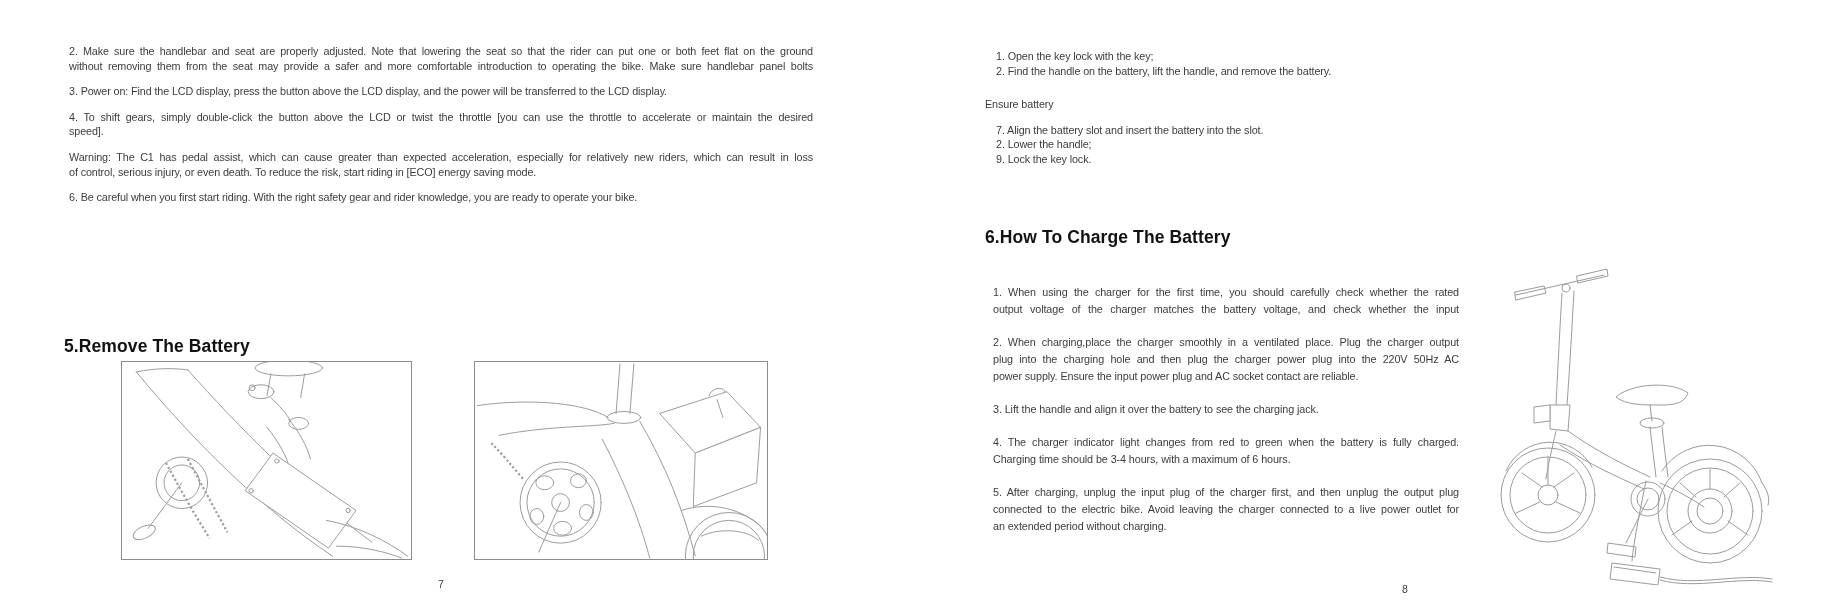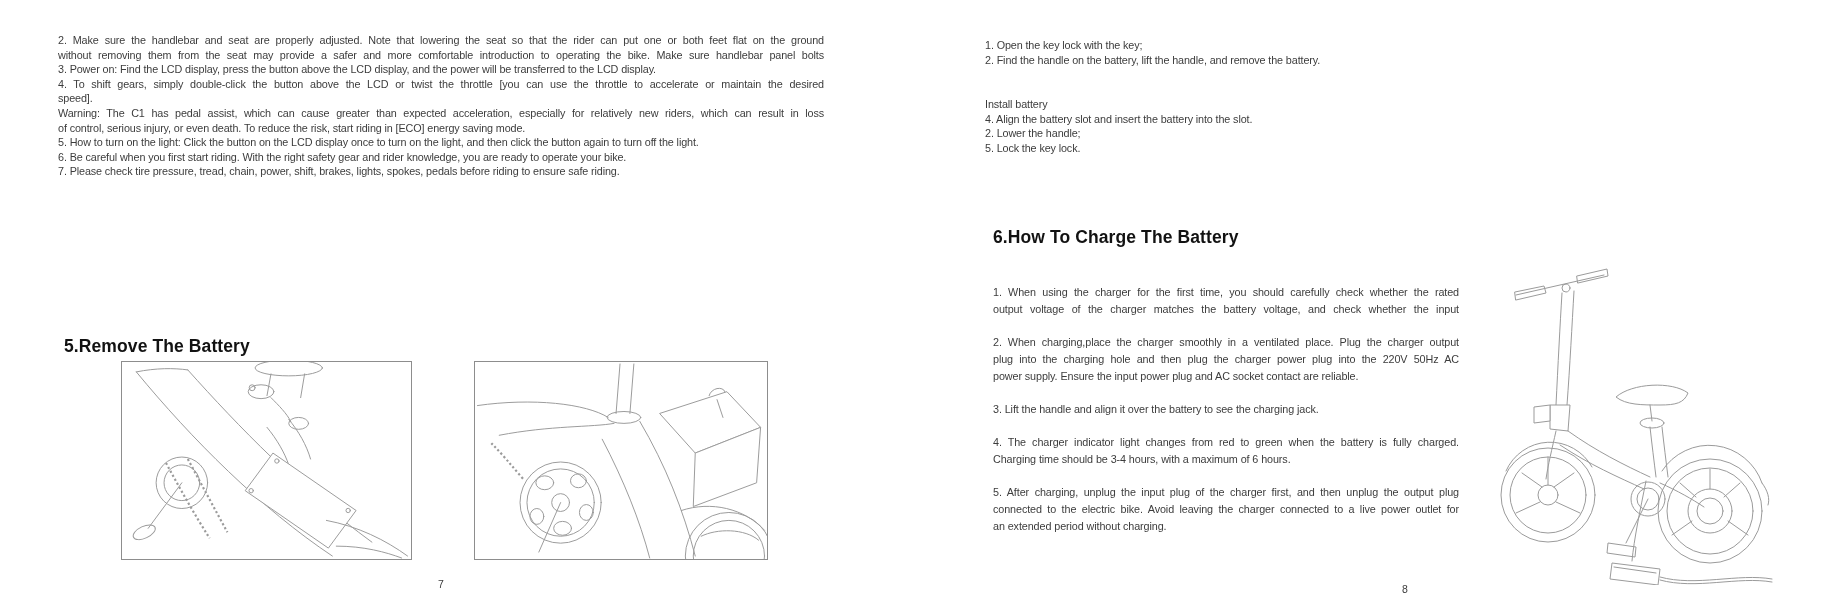--- a/index.html
+++ b/index.html
@@ -3,21 +3,21 @@
 <meta charset="utf-8">
 <style>
   html,body{margin:0;padding:0;background:#ffffff;}
   #canvas{
     position:relative;width:1831px;height:600px;background:#ffffff;overflow:hidden;
     font-family:"Liberation Sans",sans-serif;color:#3a3a3a;
   }
   .abs{position:absolute;}
   
   .body-col{font-size:10.8px;letter-spacing:-0.12px;line-height:14.6px;color:#3c3c3c;}
-  .para{margin:0;}
+  .para{margin:11px;}
   .justify .ln{text-align:justify;text-align-last:justify;}
   .justify .ln.last{text-align-last:left;}
   .plain .ln{text-align:left;}
   
   .charge-col{font-size:10.8px;letter-spacing:-0.1px;line-height:17px;color:#3c3c3c;}
   .charge-col .para{margin:0 0 16px 8px;}
   
   .sec-heading{font-size:17.5px;font-weight:bold;color:#121212;letter-spacing:0.1px;white-space:nowrap;}
   
   .fig-frame{border:1px solid #8d8d8d;background:#ffffff;box-sizing:border-box;}
@@ -46,27 +46,21 @@
         </div>
       <div class="para">
           <div class="ln">4. To shift gears, simply double-click the button above the LCD or twist the throttle [you can use the throttle to accelerate or maintain the desired</div>
           <div class="ln last">speed].</div>
         </div>
       <div class="para">
           <div class="ln">Warning: The C1 has pedal assist, which can cause greater than expected acceleration, especially for relatively new riders, which can result in loss</div>
           <div class="ln last">of control, serious injury, or even death. To reduce the risk, start riding in [ECO] energy saving mode.</div>
         </div>
       <div class="para">
-          <div class="ln last">5. How to turn on the light: Click the button on the LCD display once to turn on the light, and then click the button again to turn off the light.</div>
-        </div>
-      <div class="para">
           <div class="ln last">6. Be careful when you first start riding. With the right safety gear and rider knowledge, you are ready to operate your bike.</div>
-        </div>
-      <div class="para">
-          <div class="ln last">7. Please check tire pressure, tread, chain, power, shift, brakes, lights, spokes, pedals before riding to ensure safe riding.</div>
         </div>
     </div>
 
     <div class="abs sec-heading" style="left:64px;top:312px;margin-top:24px;">5.Remove The Battery</div>
 
     <div class="abs fig-frame" style="left:121px;top:361px;width:291px;height:199px;">
       <svg viewBox="0 0 291 199">
 
         <ellipse class="ln-art" cx="168" cy="6" rx="34" ry="8"></ellipse>
         <path class="ln-art" d="M150,12 L146,34 M184,12 L180,36"></path>
@@ -141,29 +135,29 @@
   <div class="abs" style="left:900px;top:5px;width:931px;height:600px;">
 
     <div class="abs body-col plain" style="left:85px;top:33px;width:480px;">
       <div class="para">
           <div class="ln">1. Open the key lock with the key;</div>
           <div class="ln last">2. Find the handle on the battery, lift the handle, and remove the battery.</div>
         </div>
     </div>
 
     <div class="abs body-col plain" style="left:85px;top:92px;width:480px;">
-      <div class="ln">Install battery</div>
-      <div class="para">
-          <div class="ln">4. Align the battery slot and insert the battery into the slot.</div>
+      <div class="ln">Ensure battery</div>
+      <div class="para">
+          <div class="ln">7. Align the battery slot and insert the battery into the slot.</div>
           <div class="ln">2. Lower the handle;</div>
-          <div class="ln last">5. Lock the key lock.</div>
-        </div>
-    </div>
-
-    <div class="abs sec-heading" style="left:85px;top:222px;margin-left:8px;">6.How To Charge The Battery</div>
+          <div class="ln last">9. Lock the key lock.</div>
+        </div>
+    </div>
+
+    <div class="abs sec-heading" style="left:85px;top:222px;">6.How To Charge The Battery</div>
 
     <div class="abs charge-col justify" style="left:85px;top:279px;width:474px;">
       <div class="para">
           <div class="ln">1. When using the charger for the first time, you should carefully check whether the rated</div>
           <div class="ln">output voltage of the charger matches the battery voltage, and check whether the input</div>
         </div>
       <div class="para">
           <div class="ln">2. When charging,place the charger smoothly in a ventilated place. Plug the charger output</div>
           <div class="ln">plug into the charging hole and then plug the charger power plug into the 220V 50Hz AC</div>
           <div class="ln last">power supply. Ensure the input power plug and AC socket contact are reliable.</div>

